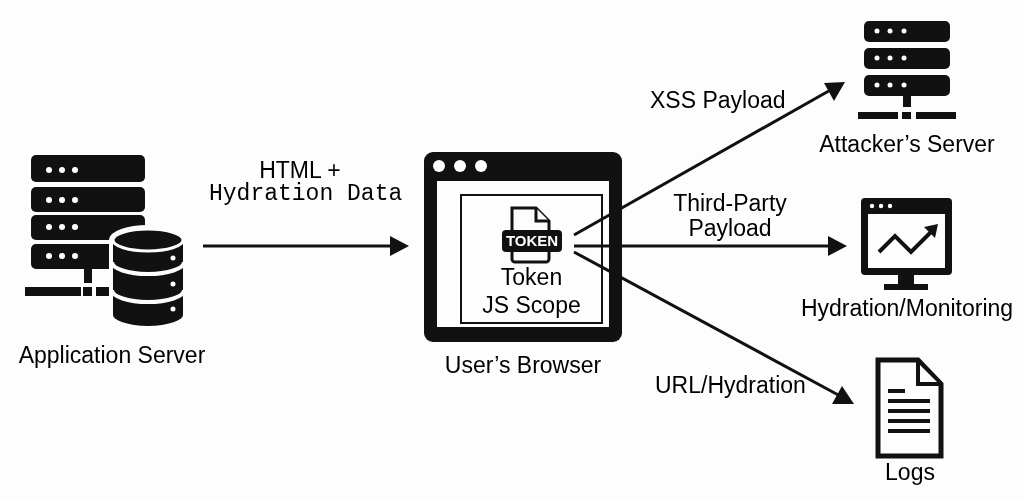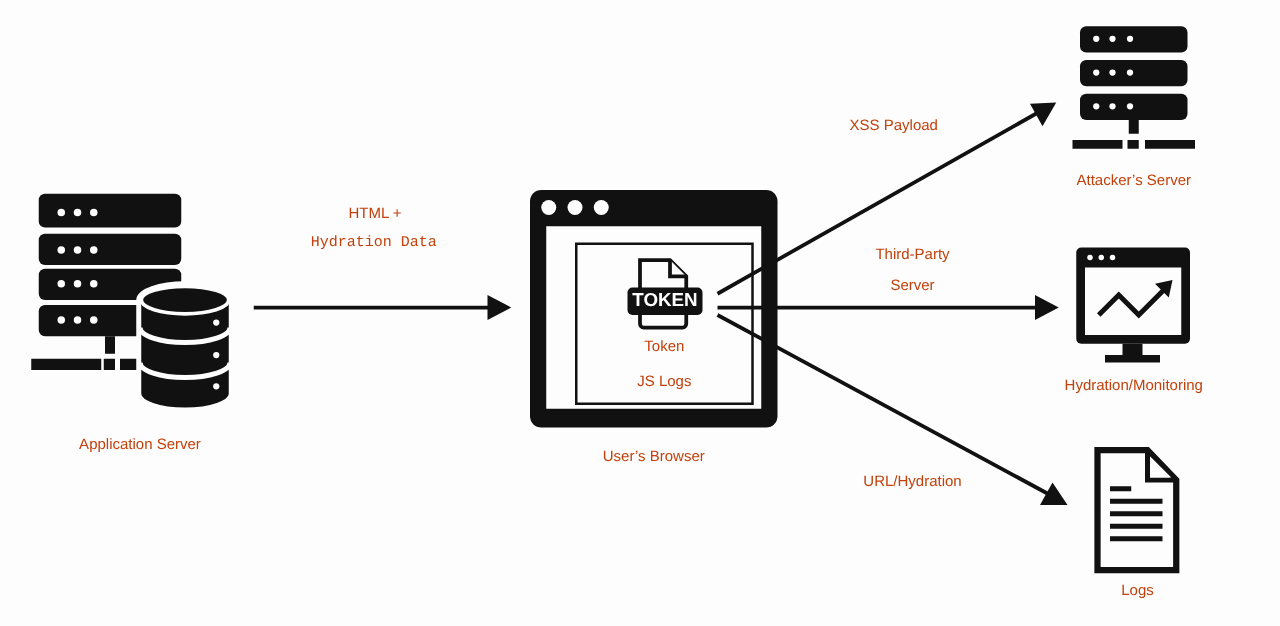--- a/index.html
+++ b/index.html
@@ -1,19 +1,19 @@
 <!DOCTYPE html>
 <html><head>
 <meta charset="utf-8">
 <style>
   html, body { margin:0; padding:0; background:#fdfdfd; }
   #canvas { position:relative; width:1024px; height:501px; background:#fdfdfd; overflow:hidden;
     font-family:"Liberation Sans", "DejaVu Sans", sans-serif; color:#111; }
   svg#diagram { position:absolute; left:0; top:0; }
-  .lbl { position:absolute; text-align:center; font-size:12px; line-height:24px; color:#c2410c; white-space:nowrap; }
+  .lbl { position:absolute; text-align:center; font-size:23px; line-height:24px; color:#000000; white-space:nowrap; }
 </style>
 </head>
 <body>
 
 <div id="canvas">
   <svg id="diagram" width="1024" height="501" viewBox="0 0 1024 501">
     <defs>
       <marker id="ah" viewBox="0 0 10 10" refX="9" refY="5" markerWidth="7" markerHeight="7" orient="auto" markerUnits="userSpaceOnUse">
       </marker>
     </defs>
@@ -138,24 +138,24 @@
     </g>
   </svg>
 
   <div class="lbl" style="left:0px;top:343px;width:224px;">Application Server</div>
 
   <div class="lbl" style="left:210px;top:158px;width:180px;">HTML +</div>
   <div class="lbl" style="left:209px;top:182px;width:180px;font-family:Liberation Mono, monospace;">Hydration Data</div>
 
   <div class="lbl" style="left:502px;top:230px;width:60px;height:22px;line-height:22px;font-size:15px;font-weight:bold;color:#fff;">TOKEN</div>
   <div class="lbl" style="left:461px;top:265px;width:141px;">Token</div>
-  <div class="lbl" style="left:461px;top:293px;width:141px;">JS Logs</div>
+  <div class="lbl" style="left:461px;top:293px;width:141px;">JS Scope</div>
   <div class="lbl" style="left:424px;top:353px;width:198px;">User’s Browser</div>
 
   <div class="lbl" style="left:650px;top:88px;width:130px;">XSS Payload</div>
   <div class="lbl" style="left:665px;top:191px;width:130px;">Third-Party</div>
-  <div class="lbl" style="left:665px;top:216px;width:130px;">Server</div>
+  <div class="lbl" style="left:665px;top:216px;width:130px;">Payload</div>
   <div class="lbl" style="left:655px;top:373px;width:150px;">URL/Hydration</div>
 
   <div class="lbl" style="left:810px;top:132px;width:194px;">Attacker’s Server</div>
   <div class="lbl" style="left:796px;top:296px;width:222px;">Hydration/Monitoring</div>
   <div class="lbl" style="left:860px;top:460px;width:100px;">Logs</div>
 </div>
 
 </body></html>

